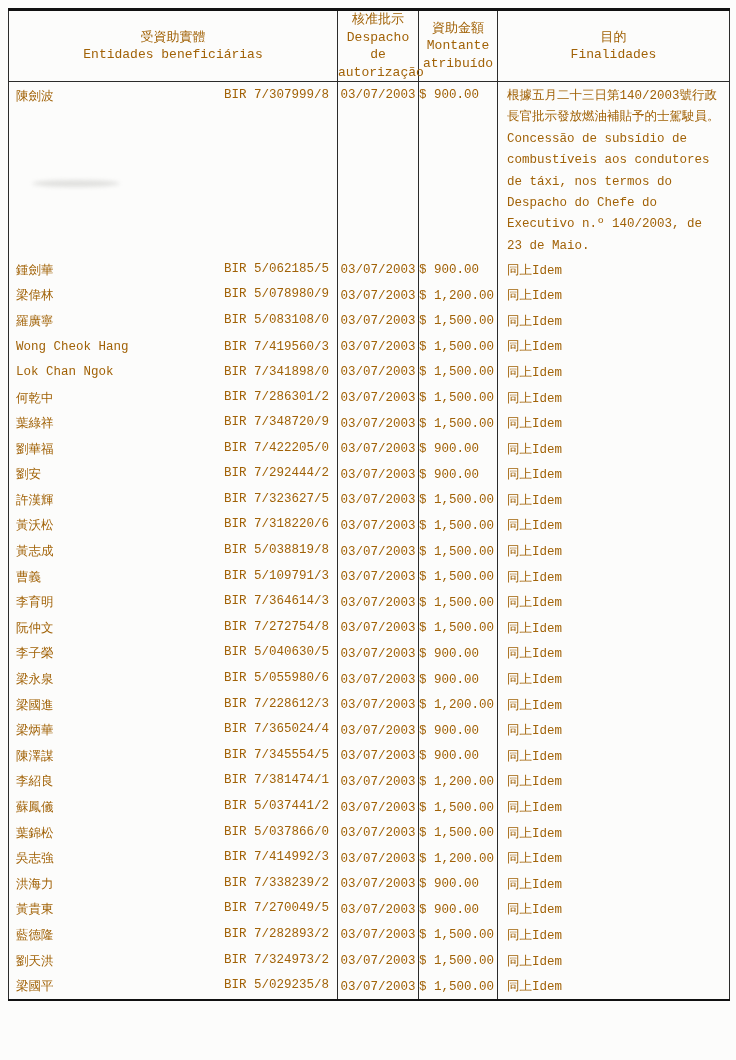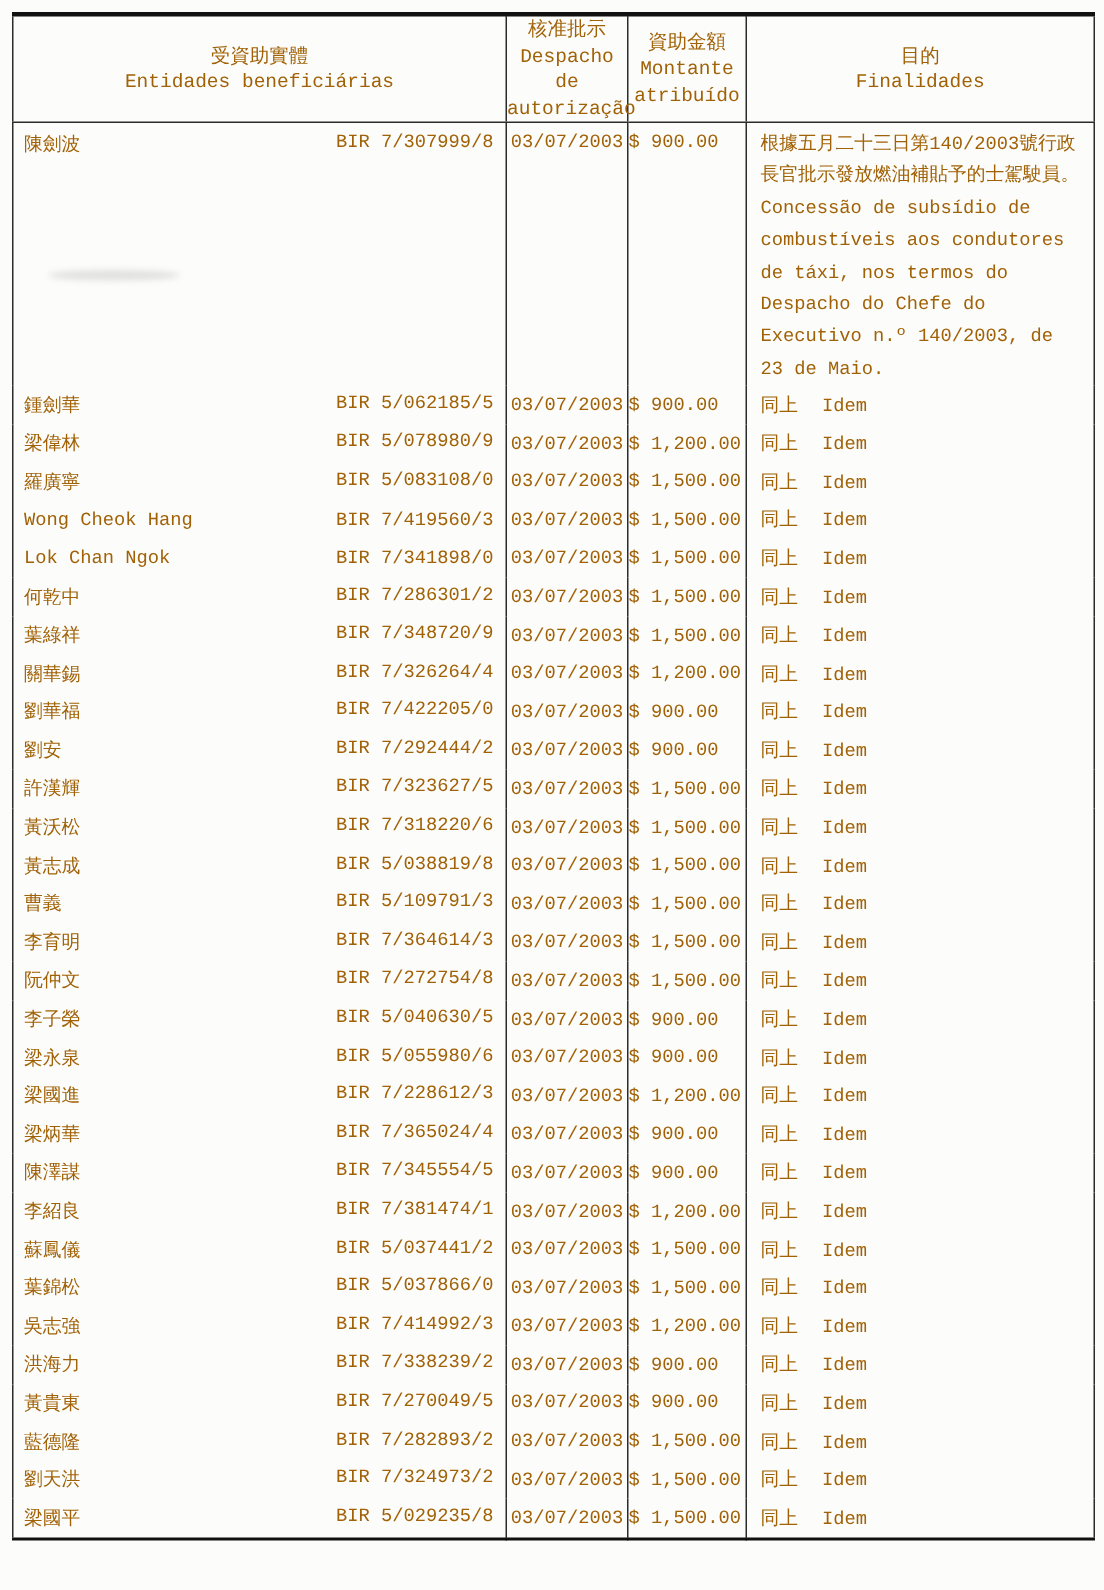--- a/index.html
+++ b/index.html
@@ -46,21 +46,21 @@
     white-space:nowrap;
     overflow:hidden;
   }
   .namecell{
     display:flex;justify-content:space-between;align-items:flex-start;
     padding:0 8px 0 7px;
   }
   td.date{text-align:center;margin-top:27px;}
   td.amt{text-align:right;padding-right:24px;}
   td.purp{padding-left:9px;}
-  .idem-pt{margin-left:16px;}
+  .idem-pt{}
   tr.first-row td{
     height:131px;
     vertical-align:top;
     padding-top:6px;
   }
   tr.first-row td.purp{
     padding:4px 6px 0 9px;
     white-space:normal;
     font-size:12.5px;
     line-height:21.4px;
@@ -193,31 +193,20 @@
           <span>BIR 7/348720/9</span>
         </div>
       </td>
       <td class="date">03/07/2003</td>
       <td class="amt">$ 1,500.00</td>
       <td class="purp"><span>同上</span><span class="idem-pt">Idem</span></td>
     </tr>
         <tr>
       <td class="name">
         <div class="namecell">
-          <span>關華錫</span>
-          <span>BIR 7/326264/4</span>
-        </div>
-      </td>
-      <td class="date">03/07/2003</td>
-      <td class="amt">$ 1,200.00</td>
-      <td class="purp"><span>同上</span><span class="idem-pt">Idem</span></td>
-    </tr>
-        <tr>
-      <td class="name">
-        <div class="namecell">
           <span>劉華福</span>
           <span>BIR 7/422205/0</span>
         </div>
       </td>
       <td class="date">03/07/2003</td>
       <td class="amt">$ 900.00</td>
       <td class="purp"><span>同上</span><span class="idem-pt">Idem</span></td>
     </tr>
         <tr>
       <td class="name">

